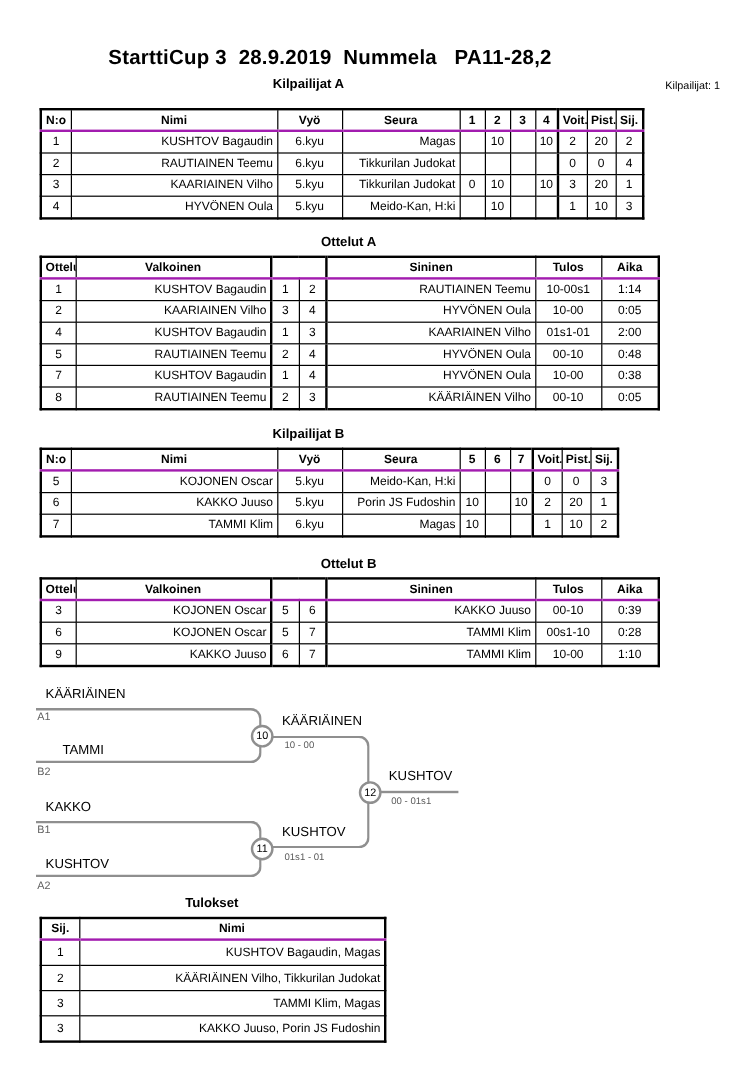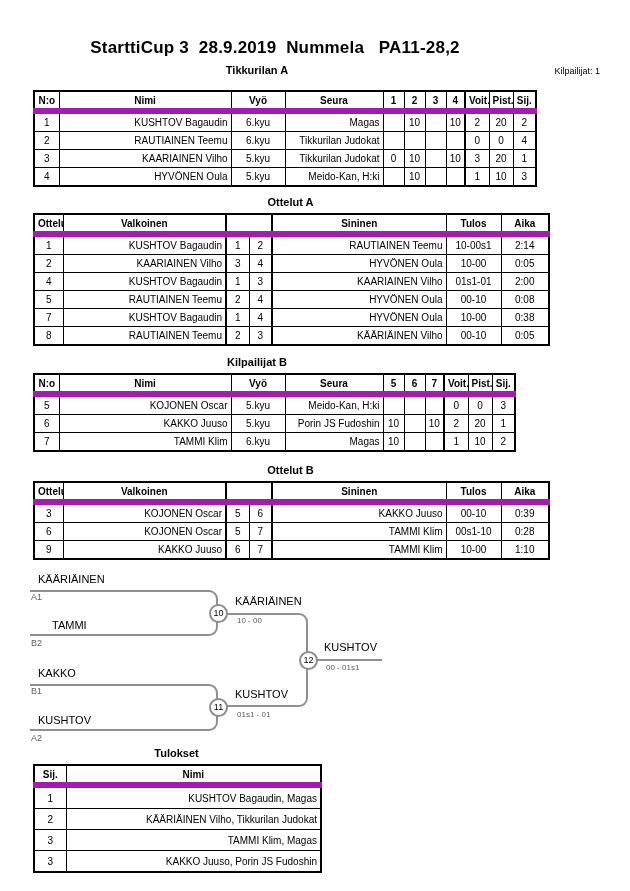--- a/index.html
+++ b/index.html
@@ -14,21 +14,21 @@
     font-size:17px;font-weight:bold;white-space:pre;letter-spacing:.2px;
   }
   .subhead{font-size:11px;font-weight:bold;text-align:center;white-space:pre;}
   .participants{top:66px;left:470px;width:130px;text-align:right;font-size:9px;}
 
   table.grid{border-collapse:collapse;table-layout:fixed;border:2px solid #000;background:#fff;}
   .grid th,.grid td{
     border:1px solid #000;font-size:10px;padding:0 3px;
     overflow:hidden;white-space:nowrap;vertical-align:middle;
   }
-  .grid th{border-bottom:6px solid #a21caf;font-weight:bold;height:16px;text-align:center;}
+  .grid th{border-bottom:2px solid #a21caf;font-weight:bold;height:16px;text-align:center;}
   .grid td{height:17px;text-align:center;font-weight:normal;}
   .grid td.al{text-align:right;}
   .grid .bl2{border-left:2px solid #000;}
   table.tall td{height:20px;}
 
   
   .bracket{top:563px;left:0;width:574px;height:190px;}
   .pairbox{
     position:absolute;border:2px solid #8f8f8f;border-left:none;
     border-radius:0 9px 9px 0;box-sizing:border-box;
@@ -39,21 +39,21 @@
     background:#fff;font-size:9px;line-height:15px;text-align:center;color:#000;z-index:2;
   }
   .bname{position:absolute;font-size:11px;color:#000;white-space:nowrap;}
   .bseed{position:absolute;font-size:9px;color:#5f5f5f;white-space:nowrap;}
   .bscore{position:absolute;font-size:8px;color:#5a5a5a;white-space:nowrap;}
 </style>
 </head>
 <body>
 
 <div class="abs title">StarttiCup 3  28.9.2019  Nummela   PA11-28,2</div>
-<div class="abs subhead" style="top:64px;left:33px;width:448px;">Tikkurilan A</div>
+<div class="abs subhead" style="top:64px;left:33px;width:448px;">Kilpailijat A</div>
 <div class="abs participants">Kilpailijat: 1</div>
 
 <table class="abs grid" style="top:90px;left:33px;width:502px;">
   <colgroup>
     <col style="width:25px">
       <col style="width:172px">
       <col style="width:54px">
       <col style="width:98px">
     <col style="width:21px">
       <col style="width:21px">
@@ -156,21 +156,21 @@
     </tr>
   </thead>
   <tbody>
       <tr>
         <td>1</td>
         <td class="al">KUSHTOV Bagaudin</td>
         <td class="bl2">1</td>
         <td>2</td>
         <td class="al bl2">RAUTIAINEN Teemu</td>
         <td>10-00s1</td>
-        <td>2:14</td>
+        <td>1:14</td>
       </tr>
       <tr>
         <td>2</td>
         <td class="al">KAARIAINEN Vilho</td>
         <td class="bl2">3</td>
         <td>4</td>
         <td class="al bl2">HYVÖNEN Oula</td>
         <td>10-00</td>
         <td>0:05</td>
       </tr>
@@ -183,21 +183,21 @@
         <td>01s1-01</td>
         <td>2:00</td>
       </tr>
       <tr>
         <td>5</td>
         <td class="al">RAUTIAINEN Teemu</td>
         <td class="bl2">2</td>
         <td>4</td>
         <td class="al bl2">HYVÖNEN Oula</td>
         <td>00-10</td>
-        <td>0:08</td>
+        <td>0:48</td>
       </tr>
       <tr>
         <td>7</td>
         <td class="al">KUSHTOV Bagaudin</td>
         <td class="bl2">1</td>
         <td>4</td>
         <td class="al bl2">HYVÖNEN Oula</td>
         <td>10-00</td>
         <td>0:38</td>
       </tr>

